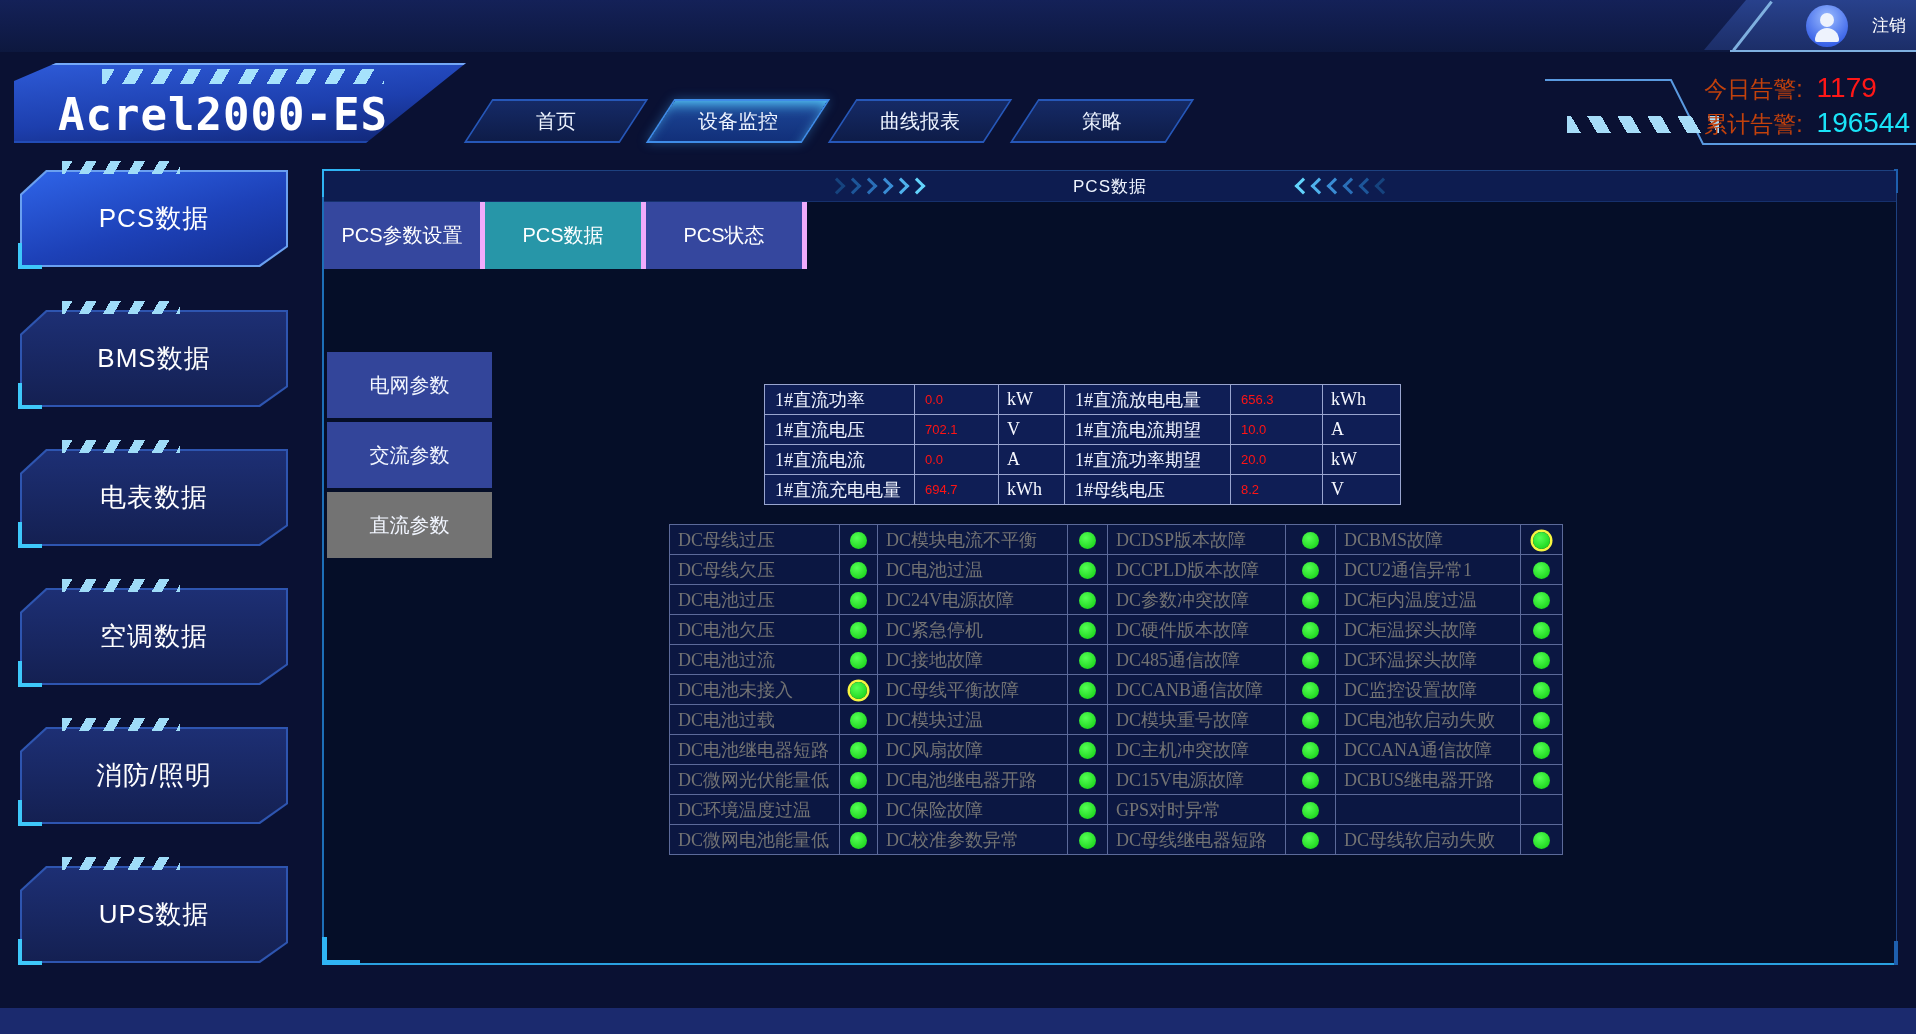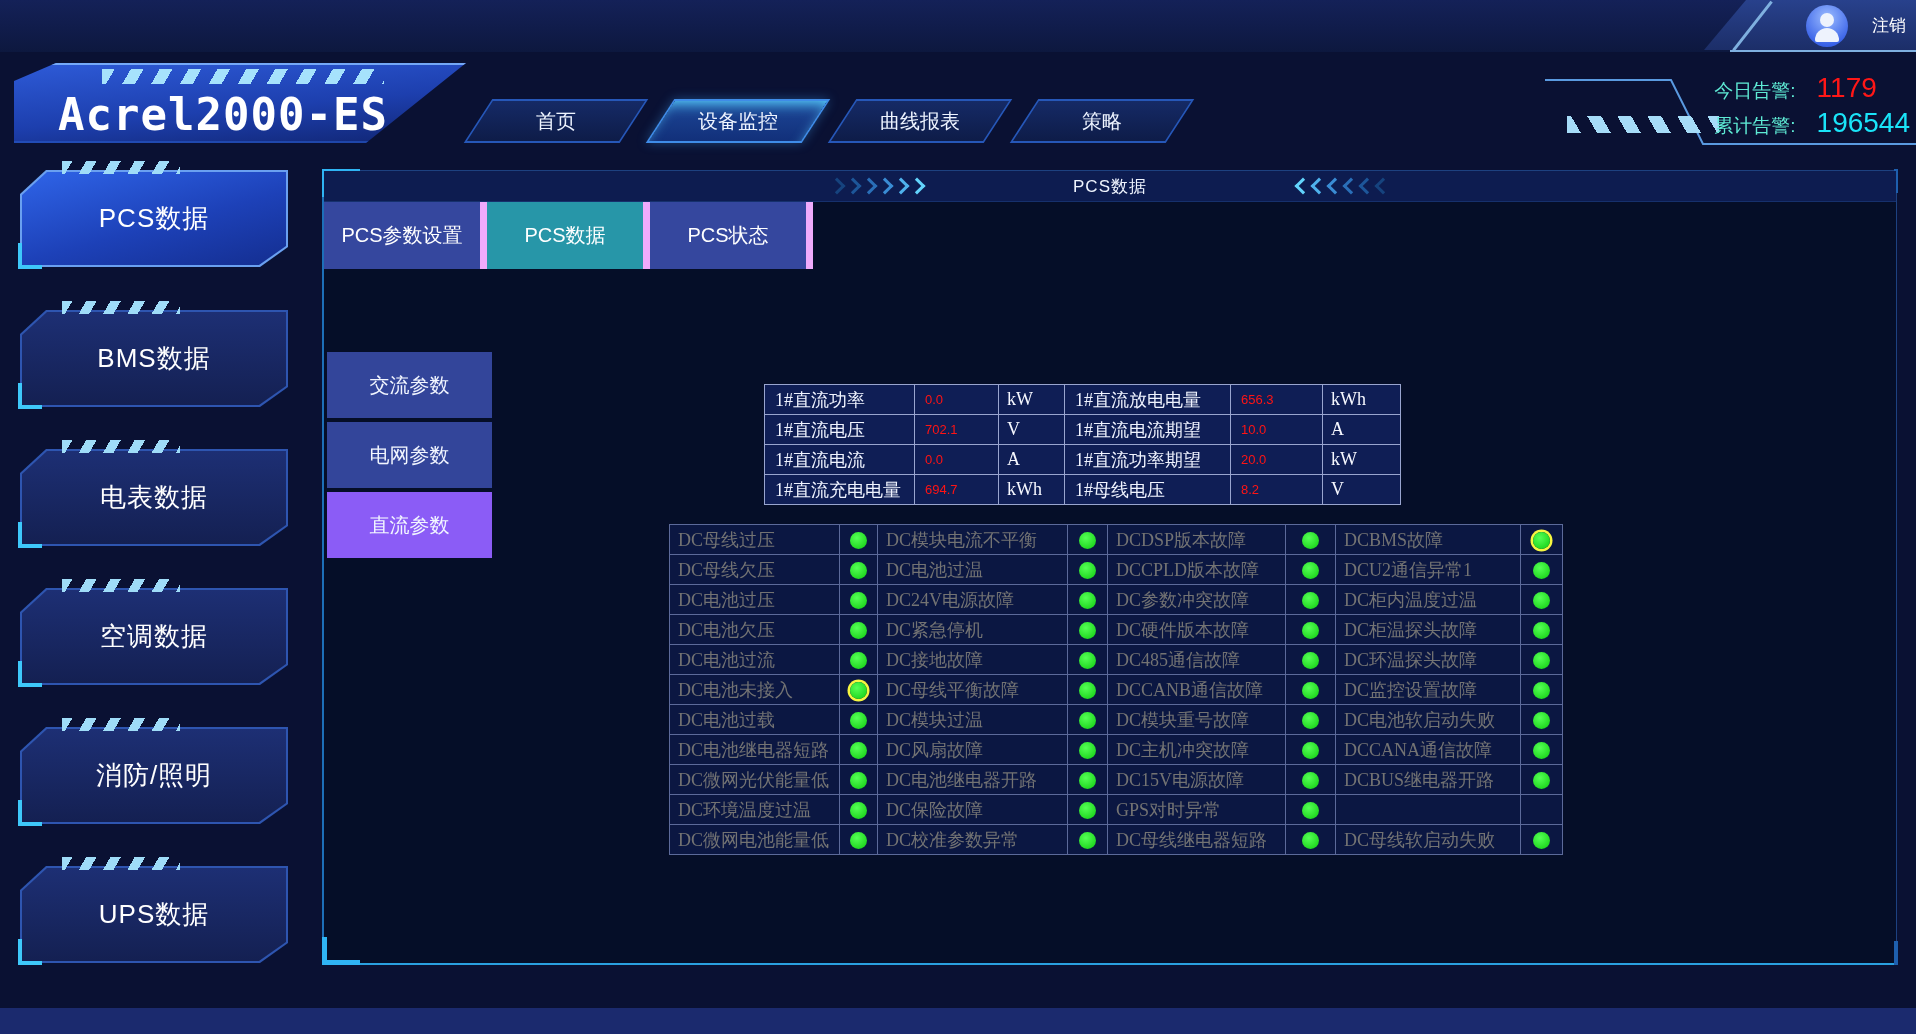--- a/index.html
+++ b/index.html
@@ -40,21 +40,21 @@
          font-size:20px;color:#eef4ff;}
   .nav-tab.active{border-color:#3f8ce8;background:linear-gradient(180deg,#1d4798,#12307a);
          box-shadow:inset 0 9px 12px -6px #58d0ff,0 0 10px rgba(70,170,255,.35);}
 
   #alarm-zone{position:absolute;left:1545px;top:66px;width:371px;height:84px;}
   #alarm-zone svg{position:absolute;left:0;top:0;}
   .alarm-stripes{position:absolute;left:22px;top:50px;width:152px;height:17px;
          background:repeating-linear-gradient(60deg,#a6dcf8 0 12px,transparent 12px 26px);}
   .alarm-text{position:absolute;right:6px;top:4px;text-align:left;}
   .alarm-row{height:35px;line-height:35px;white-space:nowrap;}
-  .alarm-row .lab{font-size:19px;color:#5eead4;margin-right:21px;}
+  .alarm-row .lab{font-size:23px;color:#c2410c;margin-right:14px;}
   .alarm-row .val{font-size:28px;font-weight:500;}
   .val-today{color:#ff1717;}
   .val-total{color:#1ae4f8;}
 
   
   .side-card{position:absolute;left:20px;width:268px;height:97px;cursor:pointer;}
   .card-border{position:absolute;inset:0;
         clip-path:polygon(26px 0,100% 0,100% calc(100% - 20px),calc(100% - 28px) 100%,0 100%,0 24px);
         background:#2e55b0;}
   .card-fill{position:absolute;inset:2px;
@@ -80,28 +80,28 @@
 
   .panel-title-bar{position:absolute;left:0;top:0;right:0;height:30px;background:#0d1c50;
         border-bottom:1px solid #16306c;display:flex;align-items:center;justify-content:center;}
   .panel-title{font-size:17px;color:#f0f5ff;letter-spacing:1px;margin:0 150px;}
   .chevrons{display:flex;gap:4px;align-items:center;}
   .chev{width:9px;height:9px;border-top:3px solid;border-right:3px solid;}
   .chev.r{transform:rotate(45deg);}
   .chev.l{transform:rotate(-135deg);}
 
   .main-tabs{position:absolute;left:0;top:31px;display:flex;}
-  .main-tab{width:156px;height:67px;background:#35479e;border-right:7px solid #f0abfc;
+  .main-tab{width:156px;height:67px;background:#35479e;border-right:5px solid #f0abfc;
         display:flex;align-items:center;justify-content:center;font-size:20px;color:#ffffff;cursor:pointer;}
   .main-tab.active{background:#2796a8;}
 
   .subtabs{position:absolute;left:3px;top:181px;width:165px;}
   .subtab{width:165px;height:66px;margin-bottom:4px;background:#33459a;
         display:flex;align-items:center;justify-content:center;font-size:20px;color:#f2f6ff;cursor:pointer;}
-  .subtab.active{background:#8b5cf6;}
+  .subtab.active{background:#737373;}
 
   table{border-collapse:collapse;table-layout:fixed;}
   
   #param-table{position:absolute;left:440px;top:213px;}
   #param-table td{border:1px solid #99a5cf;background:#0f1e55;height:27px;overflow:hidden;white-space:nowrap;}
   #param-table td.lbl{font-family:"Liberation Serif",serif;font-size:18px;color:#f0f4ff;padding-left:10px;}
   #param-table td.val{font-size:13px;color:#ff1414;padding-left:10px;}
   #param-table td.unit{font-family:"Liberation Serif",serif;font-size:18px;color:#f6f8ff;padding-left:8px;}
 
   
@@ -241,22 +241,22 @@
           <div class="chev l" style="border-color: rgb(22, 67, 126);"></div>
         </div>
     </div>
 
     <div class="main-tabs" id="main-tabs">
         <div class="main-tab">PCS参数设置</div>
         <div class="main-tab active">PCS数据</div>
         <div class="main-tab">PCS状态</div>
       </div>
     <div class="subtabs" id="subtabs">
+        <div class="subtab">电网参数</div>
         <div class="subtab">交流参数</div>
-        <div class="subtab">电网参数</div>
         <div class="subtab active">直流参数</div>
       </div>
 
     <table id="param-table">
       <colgroup id="param-cols">
           <col style="width: 150px;">
           <col style="width: 84px;">
           <col style="width: 66px;">
           <col style="width: 166px;">
           <col style="width: 92px;">

